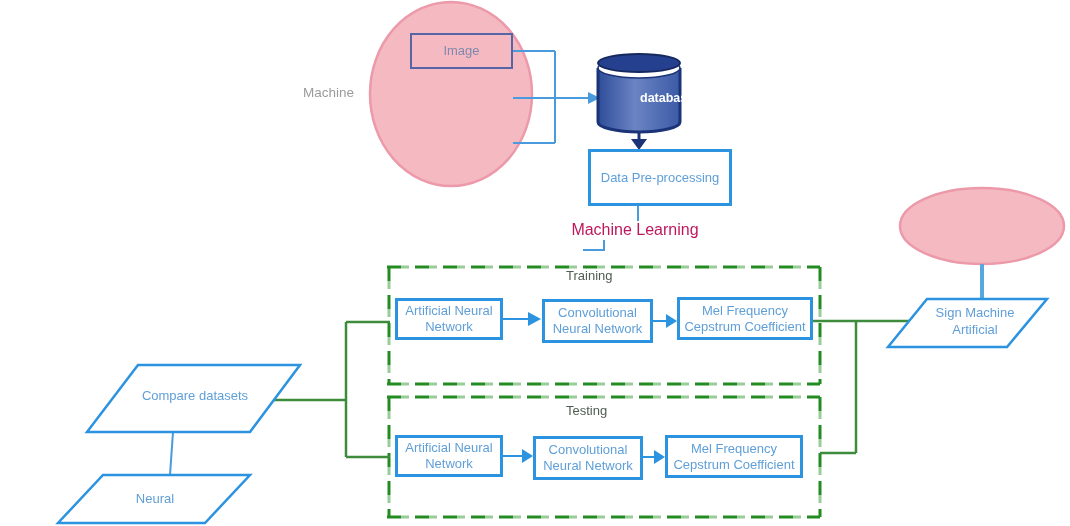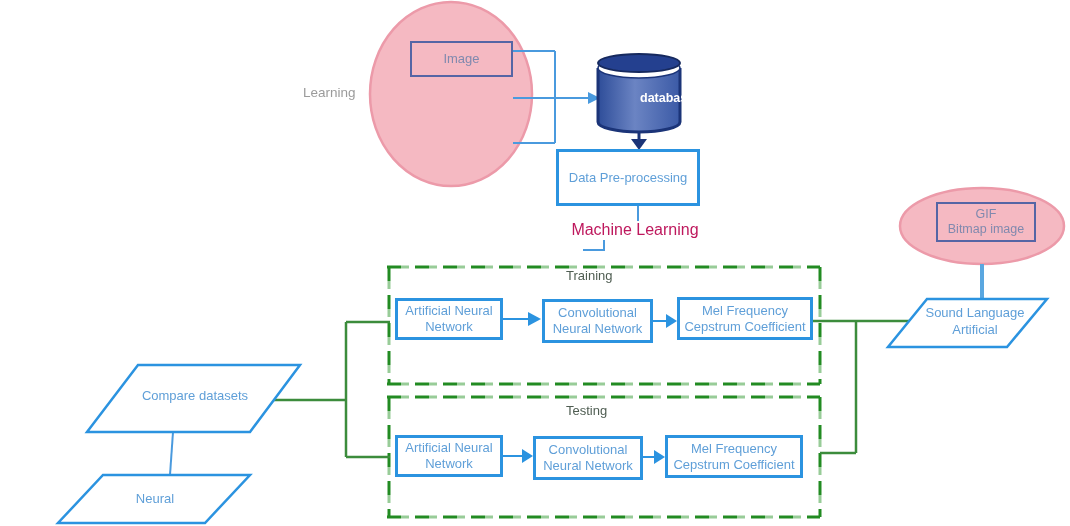--- a/index.html
+++ b/index.html
@@ -73,47 +73,43 @@
 
     <polygon points="138,365 300,365 250,432 87,432" fill="#ffffff" stroke="#2b93e0" stroke-width="2.5"></polygon>
     <polygon points="103,475 250,475 205,523 58,523" fill="#ffffff" stroke="#2b93e0" stroke-width="2.5"></polygon>
     <polygon points="927,299 1047,299 1007,347 888,347" fill="#ffffff" stroke="#2b93e0" stroke-width="2.5"></polygon>
 
     <path d="M598 68 V122 A41 10 0 0 0 680 122 V68" fill="url(#dbGrad)" stroke="#1b3478" stroke-width="3"></path>
     <ellipse cx="639" cy="68" rx="41" ry="10" fill="#ffffff" stroke="#1b3478" stroke-width="1.5"></ellipse>
     <ellipse cx="639" cy="63" rx="41" ry="9" fill="#24408f" stroke="#16295e" stroke-width="2"></ellipse>
   </svg>
 
-  <div class="abs gray" style="left:303px;top:85px;width:64px;">Learning</div>
+  <div class="abs gray" style="left:303px;top:85px;width:64px;">Machine</div>
 
-  <div class="abs tag" style="left:410px;top:41px;width:103px;height:36px;">Image</div>
+  <div class="abs tag" style="left:410px;top:33px;width:103px;height:36px;">Image</div>
 
   <div class="abs dblabel" style="left:598px;top:91px;width:82px;">database</div>
 
-  <div class="abs node" style="left:556px;top:149px;width:144px;height:57px;">Data Pre-processing</div>
+  <div class="abs node" style="left:588px;top:149px;width:144px;height:57px;">Data Pre-processing</div>
 
   <div class="abs dark" style="left:560px;top:221px;width:150px;">Machine Learning</div>
 
   <div class="abs flowlabel" style="left:566px;top:268px;width:80px;">Training</div>
   <div class="abs flowlabel" style="left:566px;top:403px;width:80px;">Testing</div>
 
   <div class="abs node" style="left:395px;top:298px;width:108px;height:42px;">Artificial Neural Network</div>
   <div class="abs node" style="left:542px;top:299px;width:111px;height:44px;">Convolutional Neural Network</div>
   <div class="abs node" style="left:677px;top:297px;width:136px;height:43px;">Mel Frequency Cepstrum Coefficient</div>
 
   <div class="abs node" style="left:395px;top:435px;width:108px;height:42px;">Artificial Neural Network</div>
   <div class="abs node" style="left:533px;top:436px;width:110px;height:44px;">Convolutional Neural Network</div>
   <div class="abs node" style="left:665px;top:435px;width:138px;height:43px;">Mel Frequency Cepstrum Coefficient</div>
 
   <div class="abs plabel" style="left:115px;top:388px;width:160px;">Compare datasets</div>
   <div class="abs plabel" style="left:105px;top:491px;width:100px;">Neural</div>
 
-  <div class="abs tag" style="left:936px;top:202px;width:100px;height:40px;font-size:12.5px;">
-    <span>GIF</span>
-    <span>Bitmap image</span>
-  </div>
 
   <div class="abs plabel" style="left:910px;top:305px;width:130px;">
-    <span>Sound Language</span>
+    <span>Sign Machine</span>
     <span>Artificial</span>
   </div>
 
 </div>
 
 </body></html>

